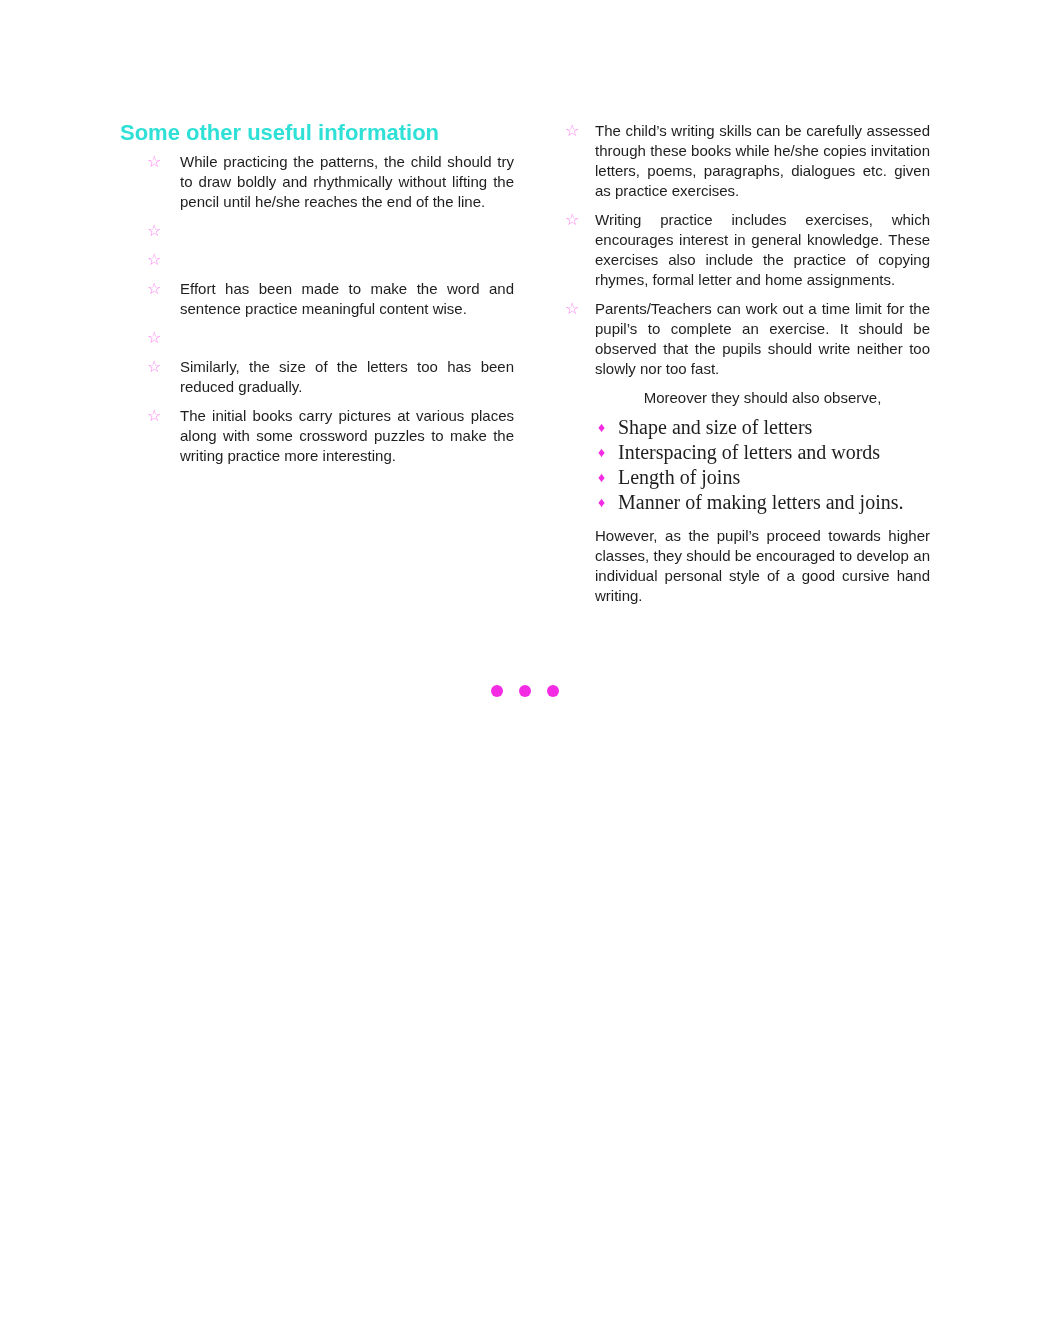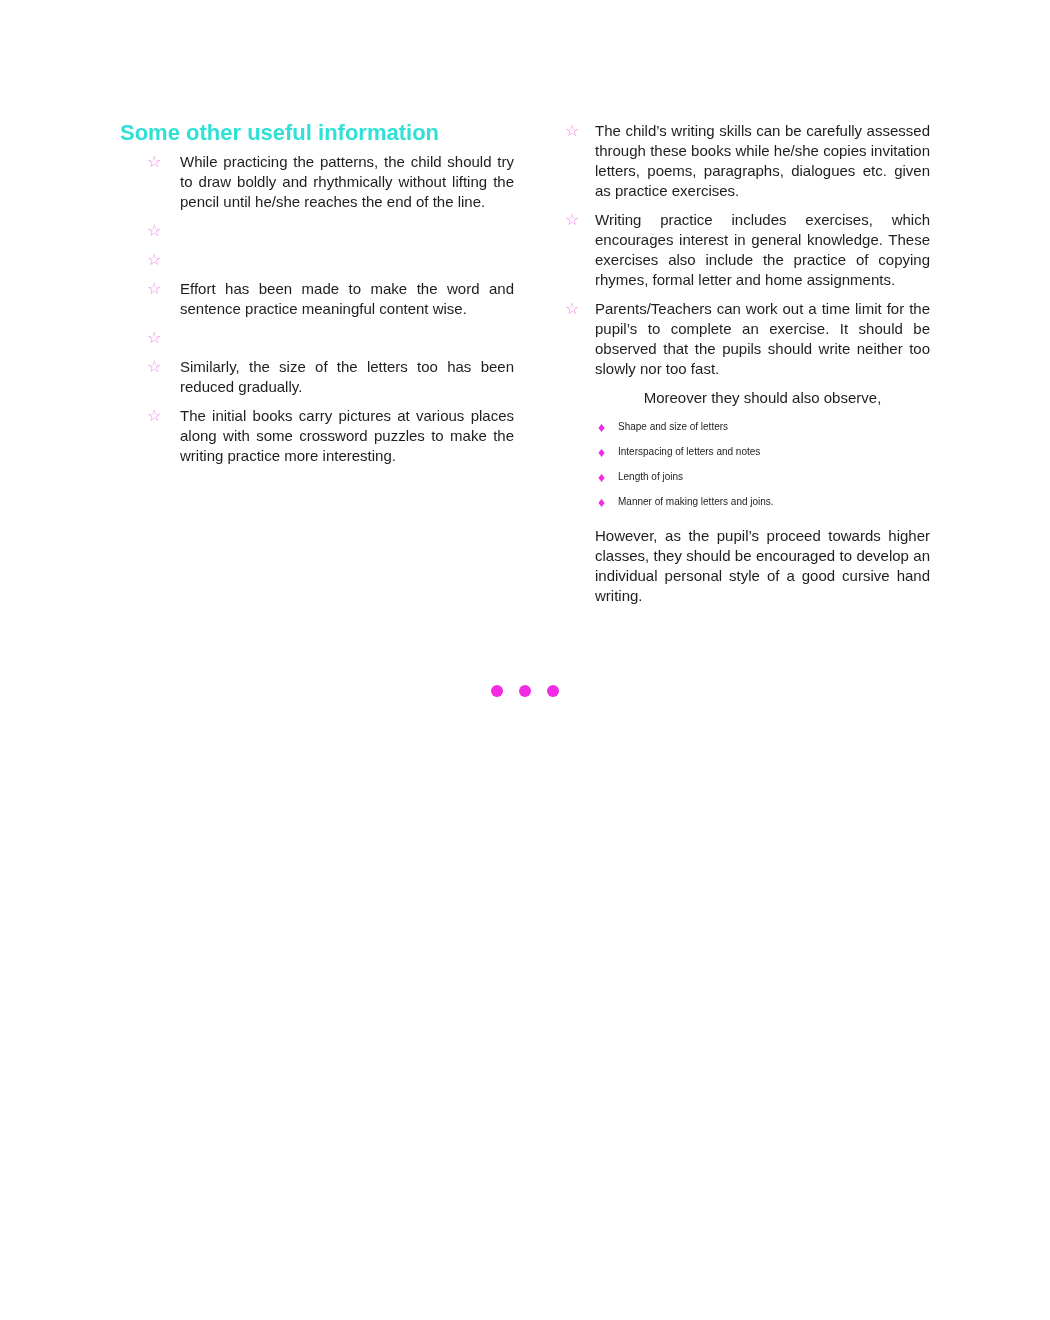--- a/index.html
+++ b/index.html
@@ -60,21 +60,21 @@
 
   .diamond-list { list-style: none; margin: 0 0 0 33px; padding: 0; }
   .diamond-list li { display: flex; margin: 0 0 5px 0; }
   .diamond-list .bullet {
     flex: none;
     width: 20px;
     color: var(--magenta, #f32be3);
     font-size: 14px;
     line-height: 20px;
   }
-  .diamond-list .txt { flex: 1; font-size: 10px; line-height: 20px; }
+  .diamond-list .txt { flex: 1; font-size: 20px; line-height: 20px; font-family: Liberation Serif, serif; }
 
   .dots {
     position: absolute;
     top: 685px;
     left: 0;
     width: 1050px;
     display: flex;
     justify-content: center;
     gap: 16px;
   }
@@ -140,21 +140,21 @@
 
       <p class="para intro">Moreover they should also observe,</p>
 
       <ul class="diamond-list">
         <li>
           <span class="bullet">♦</span>
           <span class="txt">Shape and size of letters</span>
         </li>
         <li>
           <span class="bullet">♦</span>
-          <span class="txt">Interspacing of letters and notes</span>
+          <span class="txt">Interspacing of letters and words</span>
         </li>
         <li>
           <span class="bullet">♦</span>
           <span class="txt">Length of joins</span>
         </li>
         <li>
           <span class="bullet">♦</span>
           <span class="txt">Manner of making letters and joins.</span>
         </li>
       </ul>

